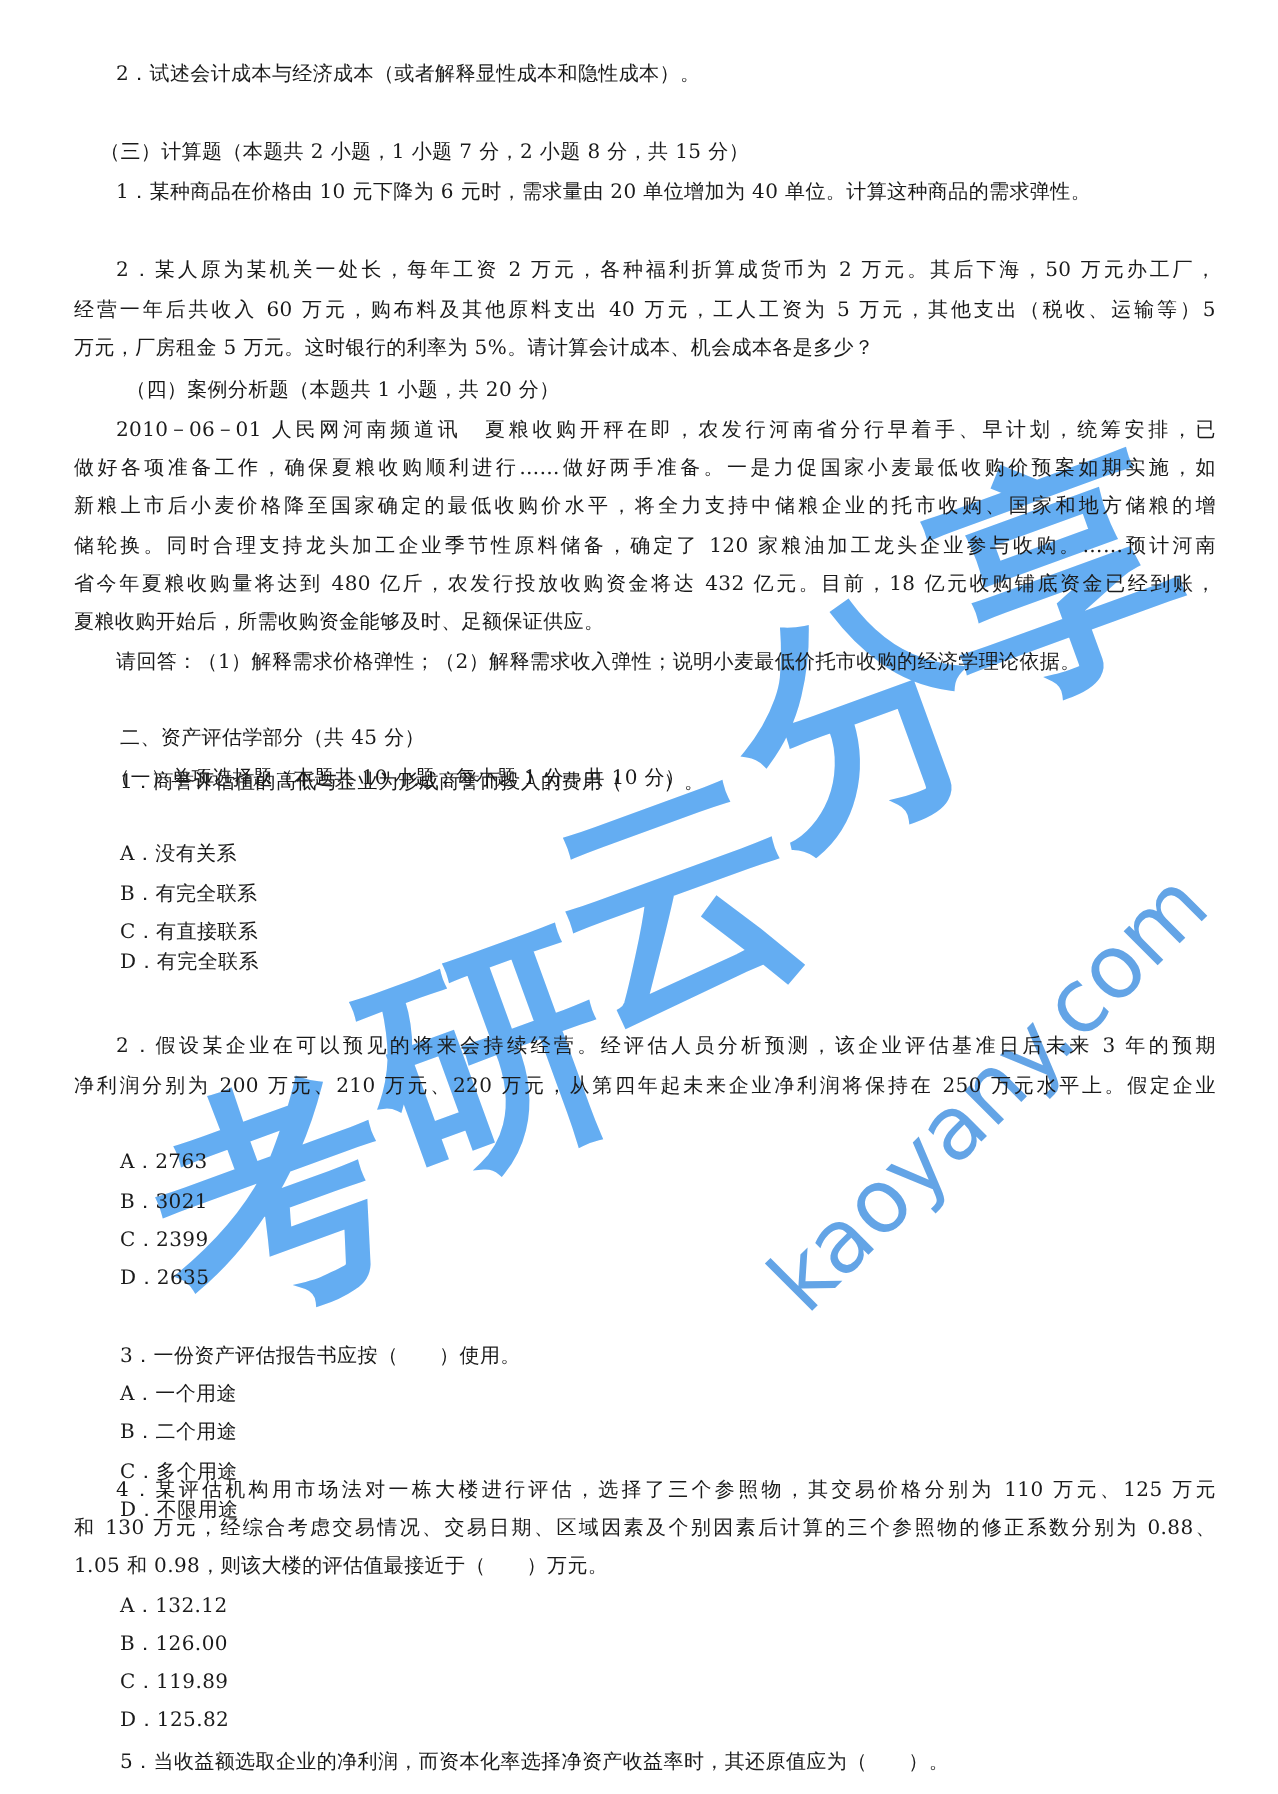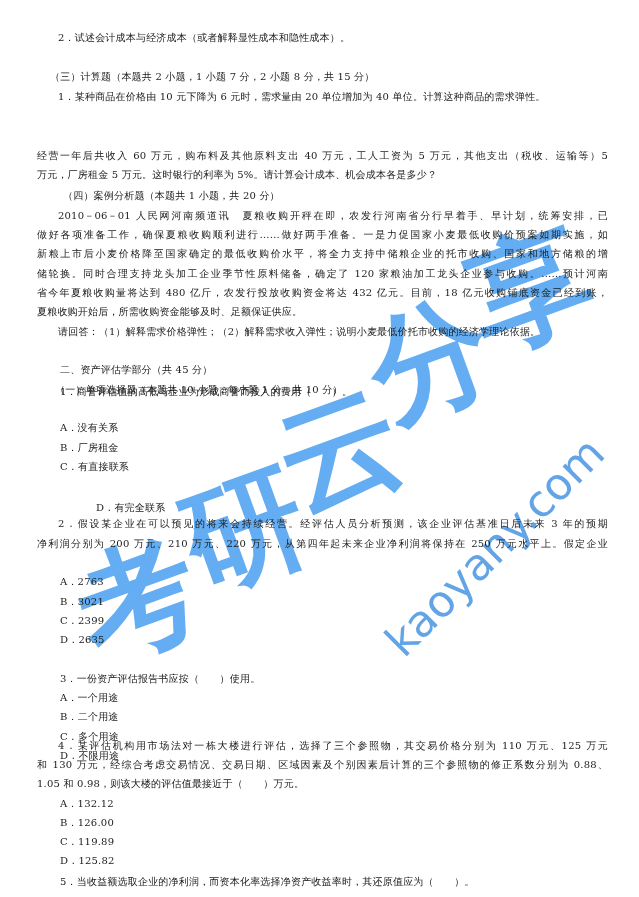--- a/index.html
+++ b/index.html
@@ -31,39 +31,40 @@
     <span class="wm-char" style="left:370px;top:300px;transform:rotate(-20deg);">分</span>
     <span class="wm-char" style="left:470px;top:230px;transform:rotate(-20deg);">享</span>
     <span class="wm-url" style="left:375px;top:630px;transform:rotate(-45deg);">kaoyany.com</span>
   </div>
 
   <div class="ln ind" style="top:30px;">2．试述会计成本与经济成本（或者解释显性成本和隐性成本）。</div>
 
   <div class="ln sec" style="top:69px;left:50px;">（三）计算题（本题共 2 小题，1 小题 7 分，2 小题 8 分，共 15 分）</div>
   <div class="ln ind" style="top:89px;">1．某种商品在价格由 10 元下降为 6 元时，需求量由 20 单位增加为 40 单位。计算这种商品的需求弹性。</div>
 
+  <div class="ln ind just" style="top:128px;">2．某人原为某机关一处长，每年工资 2 万元，各种福利折算成货币为 2 万元。其后下海，50 万元办工厂，</div>
   <div class="ln just" style="top:148px;">经营一年后共收入 60 万元，购布料及其他原料支出 40 万元，工人工资为 5 万元，其他支出（税收、运输等）5</div>
   <div class="ln" style="top:167px;">万元，厂房租金 5 万元。这时银行的利率为 5%。请计算会计成本、机会成本各是多少？</div>
 
   <div class="ln sec" style="top:188px;left:63px;">（四）案例分析题（本题共 1 小题，共 20 分）</div>
   <div class="ln ind just" style="top:208px;">2010－06－01 人民网河南频道讯　夏粮收购开秤在即，农发行河南省分行早着手、早计划，统筹安排，已</div>
   <div class="ln just" style="top:227px;">做好各项准备工作，确保夏粮收购顺利进行……做好两手准备。一是力促国家小麦最低收购价预案如期实施，如</div>
   <div class="ln just" style="top:246px;">新粮上市后小麦价格降至国家确定的最低收购价水平，将全力支持中储粮企业的托市收购、国家和地方储粮的增</div>
   <div class="ln just" style="top:266px;">储轮换。同时合理支持龙头加工企业季节性原料储备，确定了 120 家粮油加工龙头企业参与收购。……预计河南</div>
   <div class="ln just" style="top:285px;">省今年夏粮收购量将达到 480 亿斤，农发行投放收购资金将达 432 亿元。目前，18 亿元收购铺底资金已经到账，</div>
   <div class="ln" style="top:304px;">夏粮收购开始后，所需收购资金能够及时、足额保证供应。</div>
   <div class="ln ind" style="top:324px;">请回答：（1）解释需求价格弹性；（2）解释需求收入弹性；说明小麦最低价托市收购的经济学理论依据。</div>
 
   <div class="ln sec" style="top:362px;left:60px;">二、资产评估学部分（共 45 分）</div>
   <div class="ln sec" style="top:382px;left:55px;">（一）单项选择题（本题共 10 小题，每小题 1 分，共 10 分）</div>
   <div class="ln opt" style="top:384px;">1．商誉评估值的高低与企业为形成商誉而投入的费用（　　）。</div>
   <div class="ln opt" style="top:420px;">A．没有关系</div>
-  <div class="ln opt" style="top:440px;">B．厂房租金</div>
+  <div class="ln opt" style="top:440px;">B．有完全联系</div>
   <div class="ln opt" style="top:459px;">C．有直接联系</div>
-  <div class="ln opt" style="top:500px;margin-left:36px;">D．有完全联系</div>
+  <div class="ln opt" style="top:474px;">D．有完全联系</div>
 
   <div class="ln ind just" style="top:516px;">2．假设某企业在可以预见的将来会持续经营。经评估人员分析预测，该企业评估基准日后未来 3 年的预期</div>
   <div class="ln just" style="top:536px;">净利润分别为 200 万元、210 万元、220 万元，从第四年起未来企业净利润将保持在 250 万元水平上。假定企业</div>
   <div class="ln opt" style="top:574px;">A．2763</div>
   <div class="ln opt" style="top:594px;">B．3021</div>
   <div class="ln opt" style="top:613px;">C．2399</div>
   <div class="ln opt" style="top:632px;">D．2635</div>
 
   <div class="ln opt" style="top:671px;">3．一份资产评估报告书应按（　　）使用。</div>
   <div class="ln opt" style="top:690px;">A．一个用途</div>

